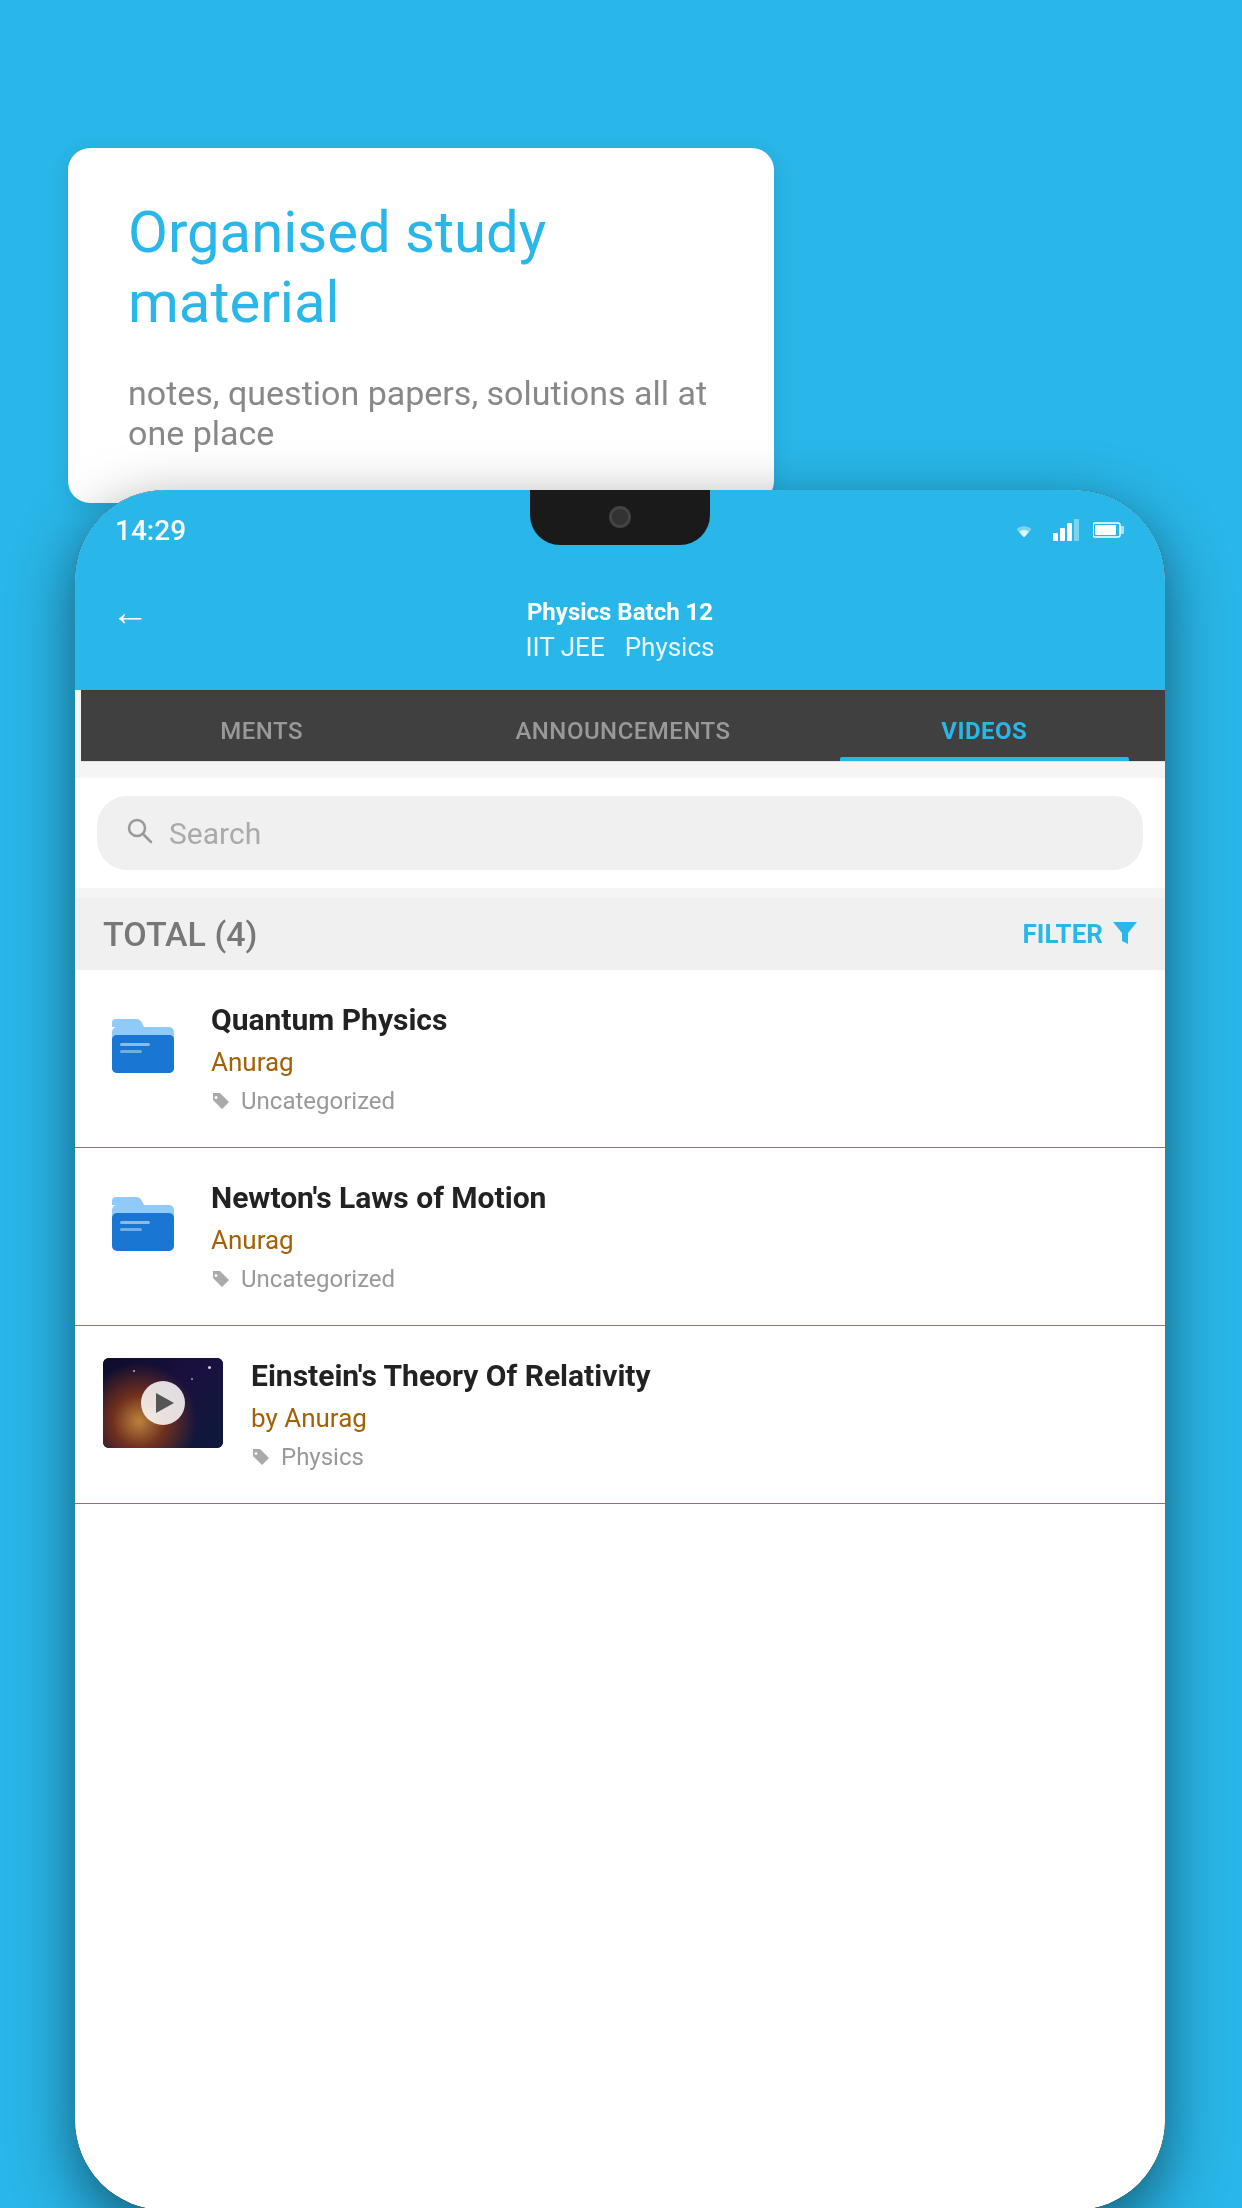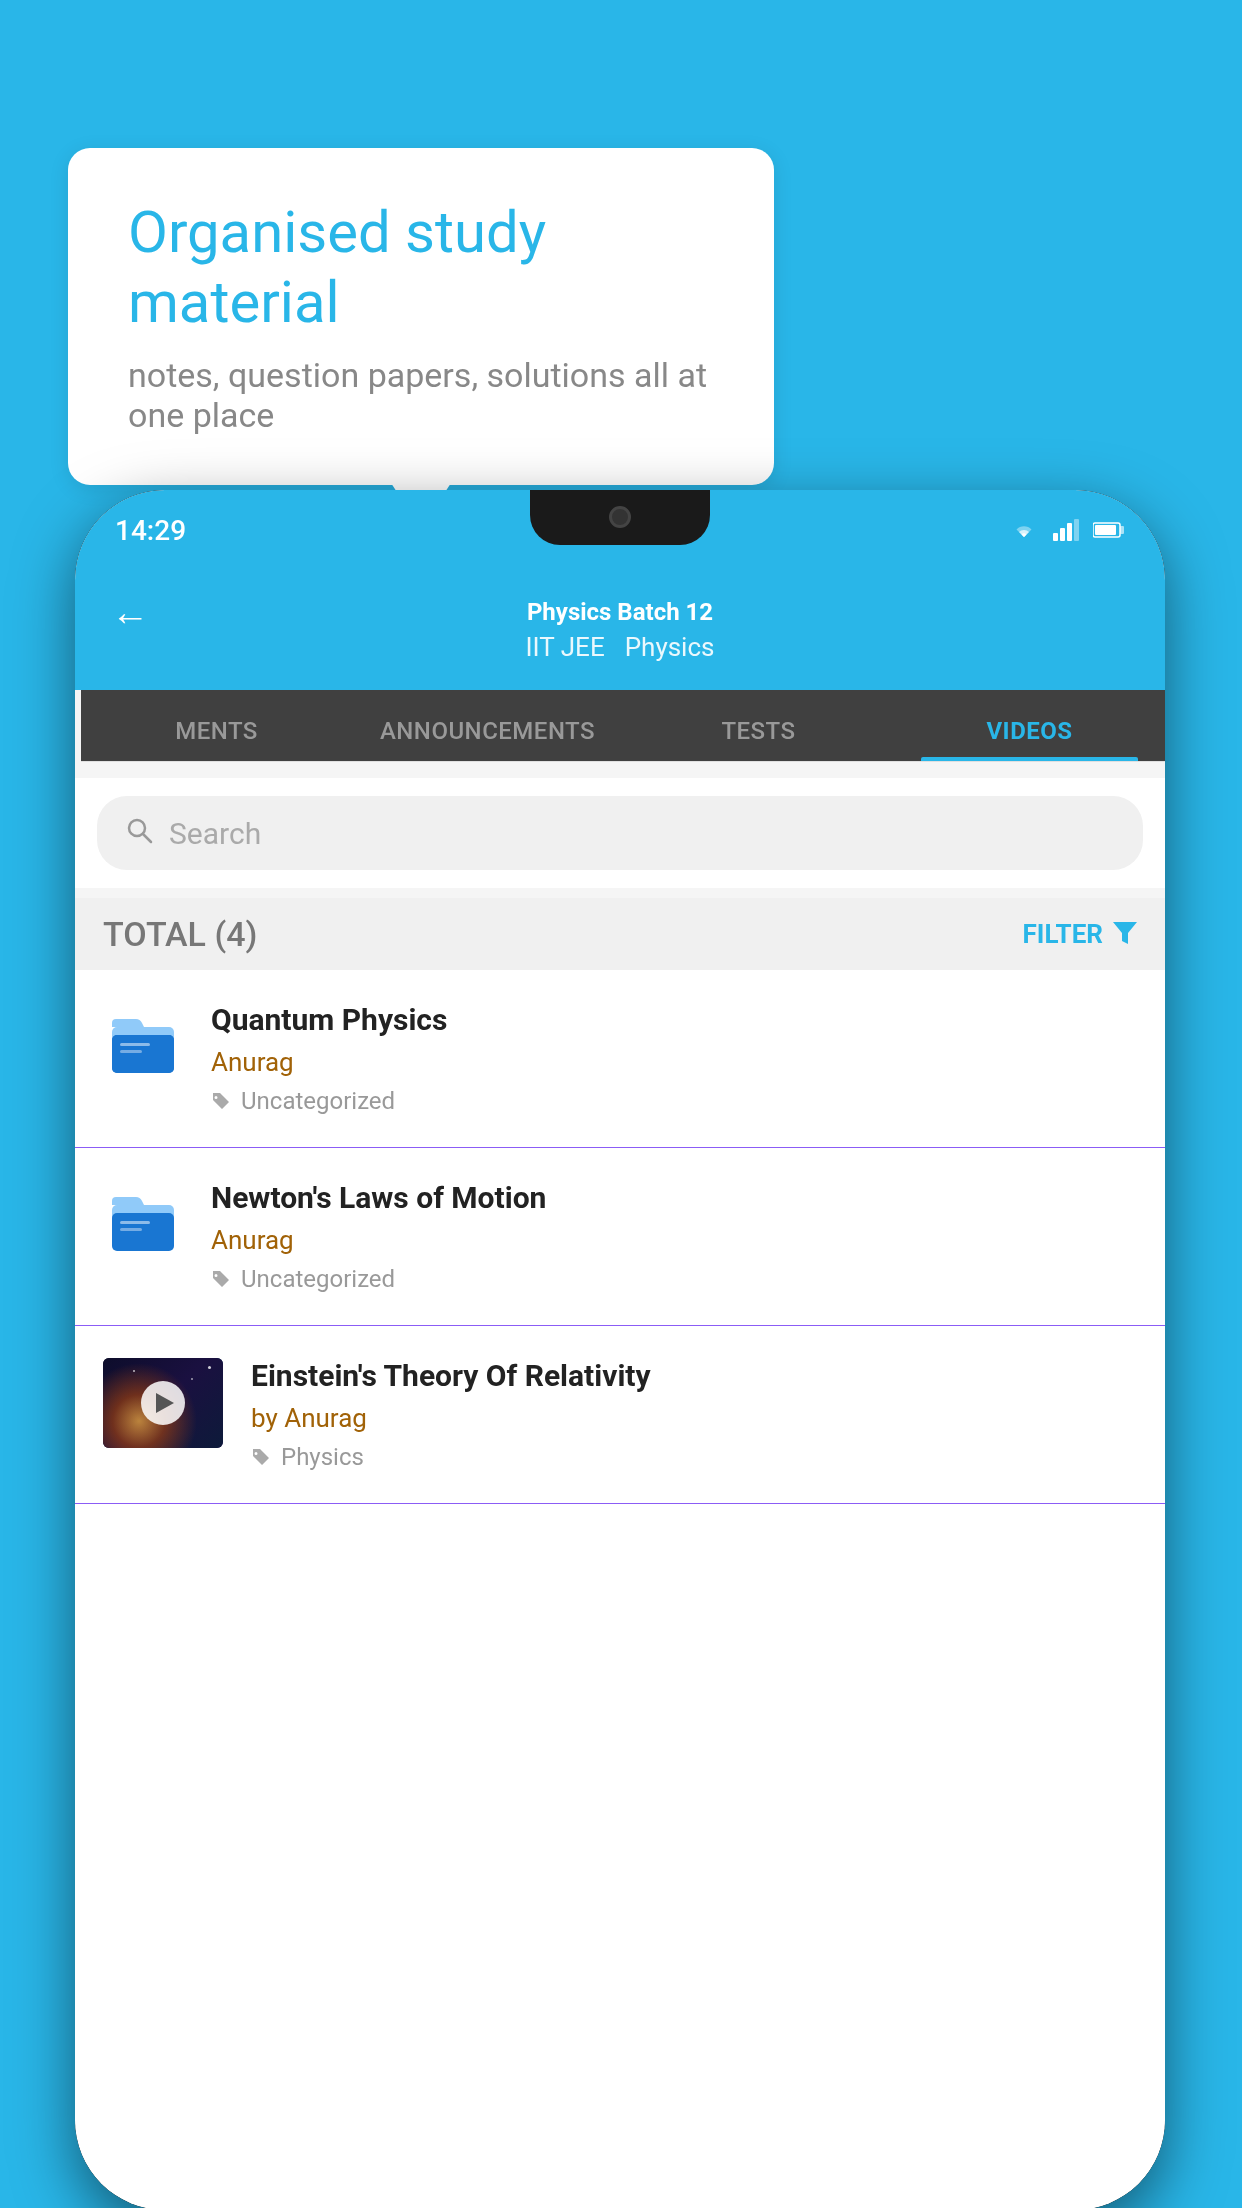--- a/index.html
+++ b/index.html
@@ -35,21 +35,21 @@
       height: 0;
       border-left: 30px solid transparent;
       border-right: 30px solid transparent;
       border-top: 46px solid white;
     }
     .speech-bubble-title {
       font-size: 58px;
       font-weight: 400;
       color: #29B6E8;
       line-height: 1.2;
-      margin-bottom: 18px;
+      margin-bottom: 36px;
     }
     .speech-bubble-subtitle {
       font-size: 34px;
       color: #888;
       font-weight: 400;
     }
 
     
     .phone-frame {
       position: absolute;
@@ -396,23 +396,20 @@
         <span>Physics</span>
       </div>
     </div>
 
     <div class="tab-bar">
       <div class="tab-item">
         <span>MENTS</span>
       </div>
       <div class="tab-item">
         <span>ANNOUNCEMENTS</span>
-      </div>
-      <div class="tab-item">
-        <span>TESTS</span>
       </div>
       <div class="tab-item active">
         <span>VIDEOS</span>
       </div>
     </div>
 
     <div class="search-bar-container">
       <div class="search-bar">
         <span class="search-bar-icon">
           <svg width="28" height="28" viewBox="0 0 28 28" fill="none">

